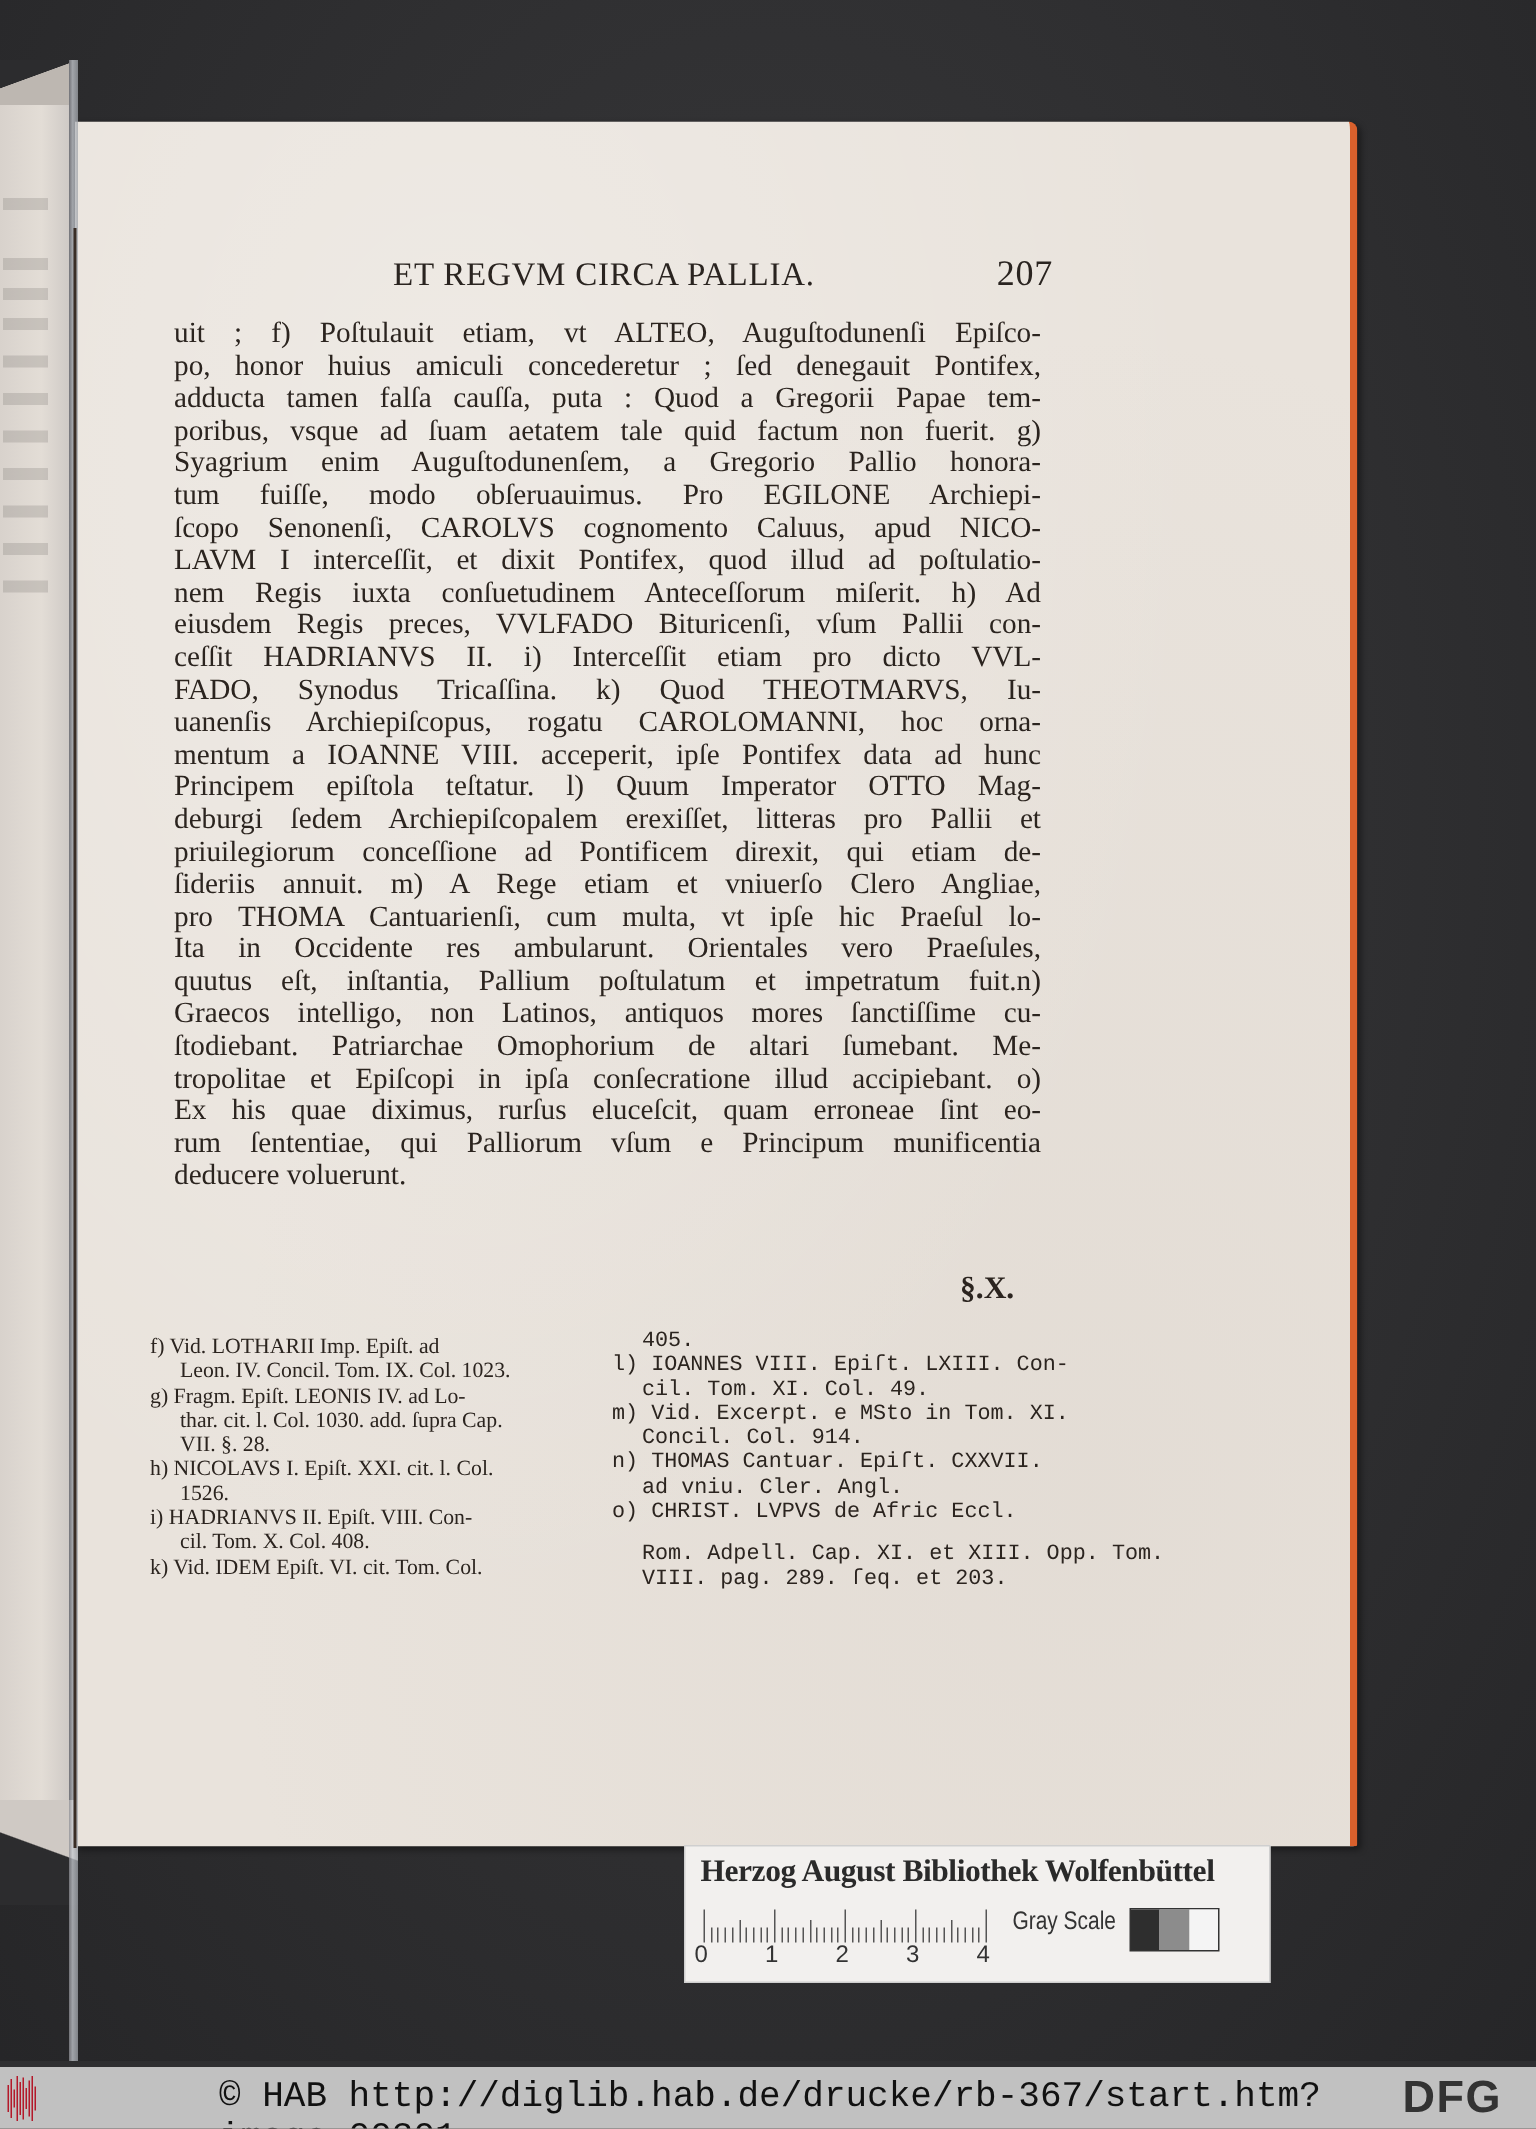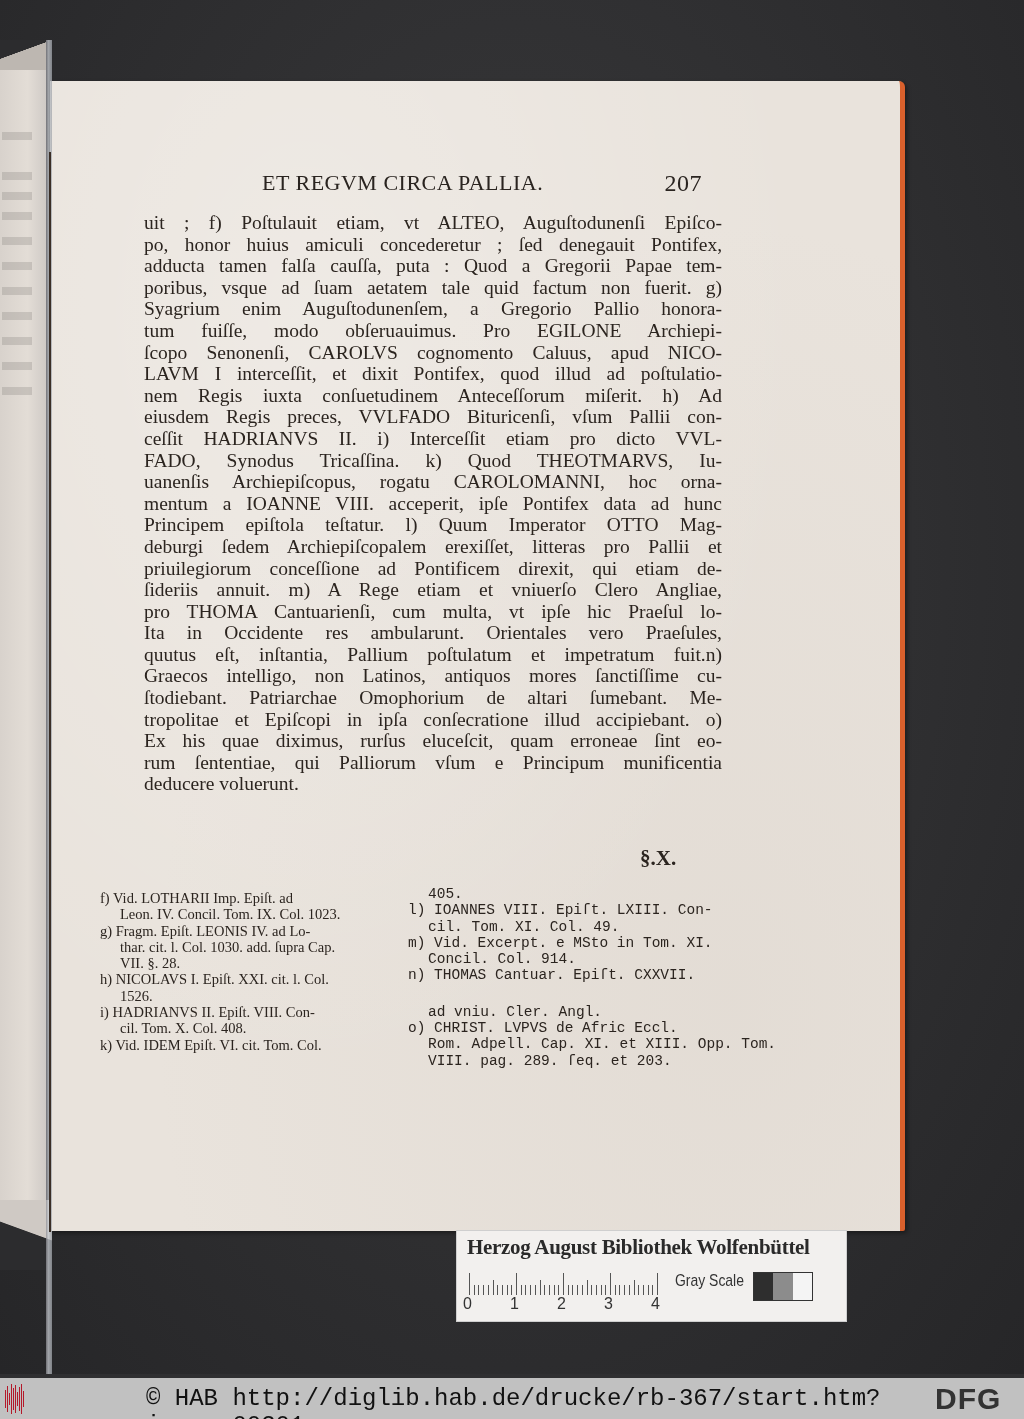--- a/index.html
+++ b/index.html
@@ -48,21 +48,21 @@
       box-shadow: 2px 2px 4px rgba(0,0,0,0.4);
     }
     .running-head {
       position: absolute; left: 262px; top: 170px; width: 440px; height: 30px;
       font-size: 22px; color: #2a2420; letter-spacing: 0.5px;
     }
     .running-head .title { position: absolute; left: 0; top: 0; }
     .running-head .pageno { position: absolute; right: 0; top: 0; font-size: 24px; }
     .body-text {
       position: absolute; left: 116px; top: 212px; width: 578px;
-      font-size: 19.5px; line-height: 21.6px; color: #2b241f; margin-left: 28px;
+      font-size: 19.5px; line-height: 21.6px; color: #2b241f;
     }
     .line { display: block; text-align: justify; text-align-last: justify; white-space: nowrap; height: 21.6px; }
     .line.last { text-align-last: left; }
     .section-mark {
       position: absolute; left: 640px; top: 846px; font-size: 21px; color: #2b241f; font-weight: bold;
     }
     .fn-col { position: absolute; font-size: 14.5px; line-height: 16.3px; color: #2b241f; }
     .fn-col.left { left: 100px; top: 890px; width: 280px; }
     .fn-col.right { left: 408px; top: 886px; width: 285px; font-family: Liberation Mono, monospace; }
     .fn { display: block; margin: 0; white-space: nowrap; }
@@ -170,23 +170,23 @@
     <span class="fn" style="padding-left: 20px;">cil. Tom. X. Col. 408.</span>
     <span class="fn">k) Vid. IDEM Epiſt. VI. cit. Tom. Col.</span>
   </div>
 <div class="fn-col right" id="fn-right">
     <span class="fn" style="padding-left: 20px;">405.</span>
     <span class="fn">l) IOANNES VIII. Epiſt. LXIII. Con-</span>
     <span class="fn" style="padding-left: 20px;">cil. Tom. XI. Col. 49.</span>
     <span class="fn">m) Vid. Excerpt. e MSto in Tom. XI.</span>
     <span class="fn" style="padding-left: 20px;">Concil. Col. 914.</span>
     <span class="fn">n) THOMAS Cantuar. Epiſt. CXXVII.</span>
-    <span class="fn" style="padding-left: 20px; margin-top: 20px;">ad vniu. Cler. Angl.</span>
+    <span class="fn" style="padding-left: 20px;">ad vniu. Cler. Angl.</span>
     <span class="fn">o) CHRIST. LVPVS de Afric Eccl.</span>
-    <span class="fn" style="padding-left: 20px;">Rom. Adpell. Cap. XI. et XIII. Opp. Tom.</span>
+    <span class="fn" style="padding-left: 20px; margin-top: 12px;">Rom. Adpell. Cap. XI. et XIII. Opp. Tom.</span>
     <span class="fn" style="padding-left: 20px;">VIII. pag. 289. ſeq. et 203.</span>
   </div>
 
 <div class="label">
   <div class="lib">Herzog August Bibliothek Wolfenbüttel</div>
   <div class="ruler" id="ruler">
       <div class="tick" style="left: 0px; height: 22px;"></div>
       <div class="tick" style="left: 4.7px; height: 10px;"></div>
       <div class="tick" style="left: 9.4px; height: 10px;"></div>
       <div class="tick" style="left: 14.1px; height: 10px;"></div>

